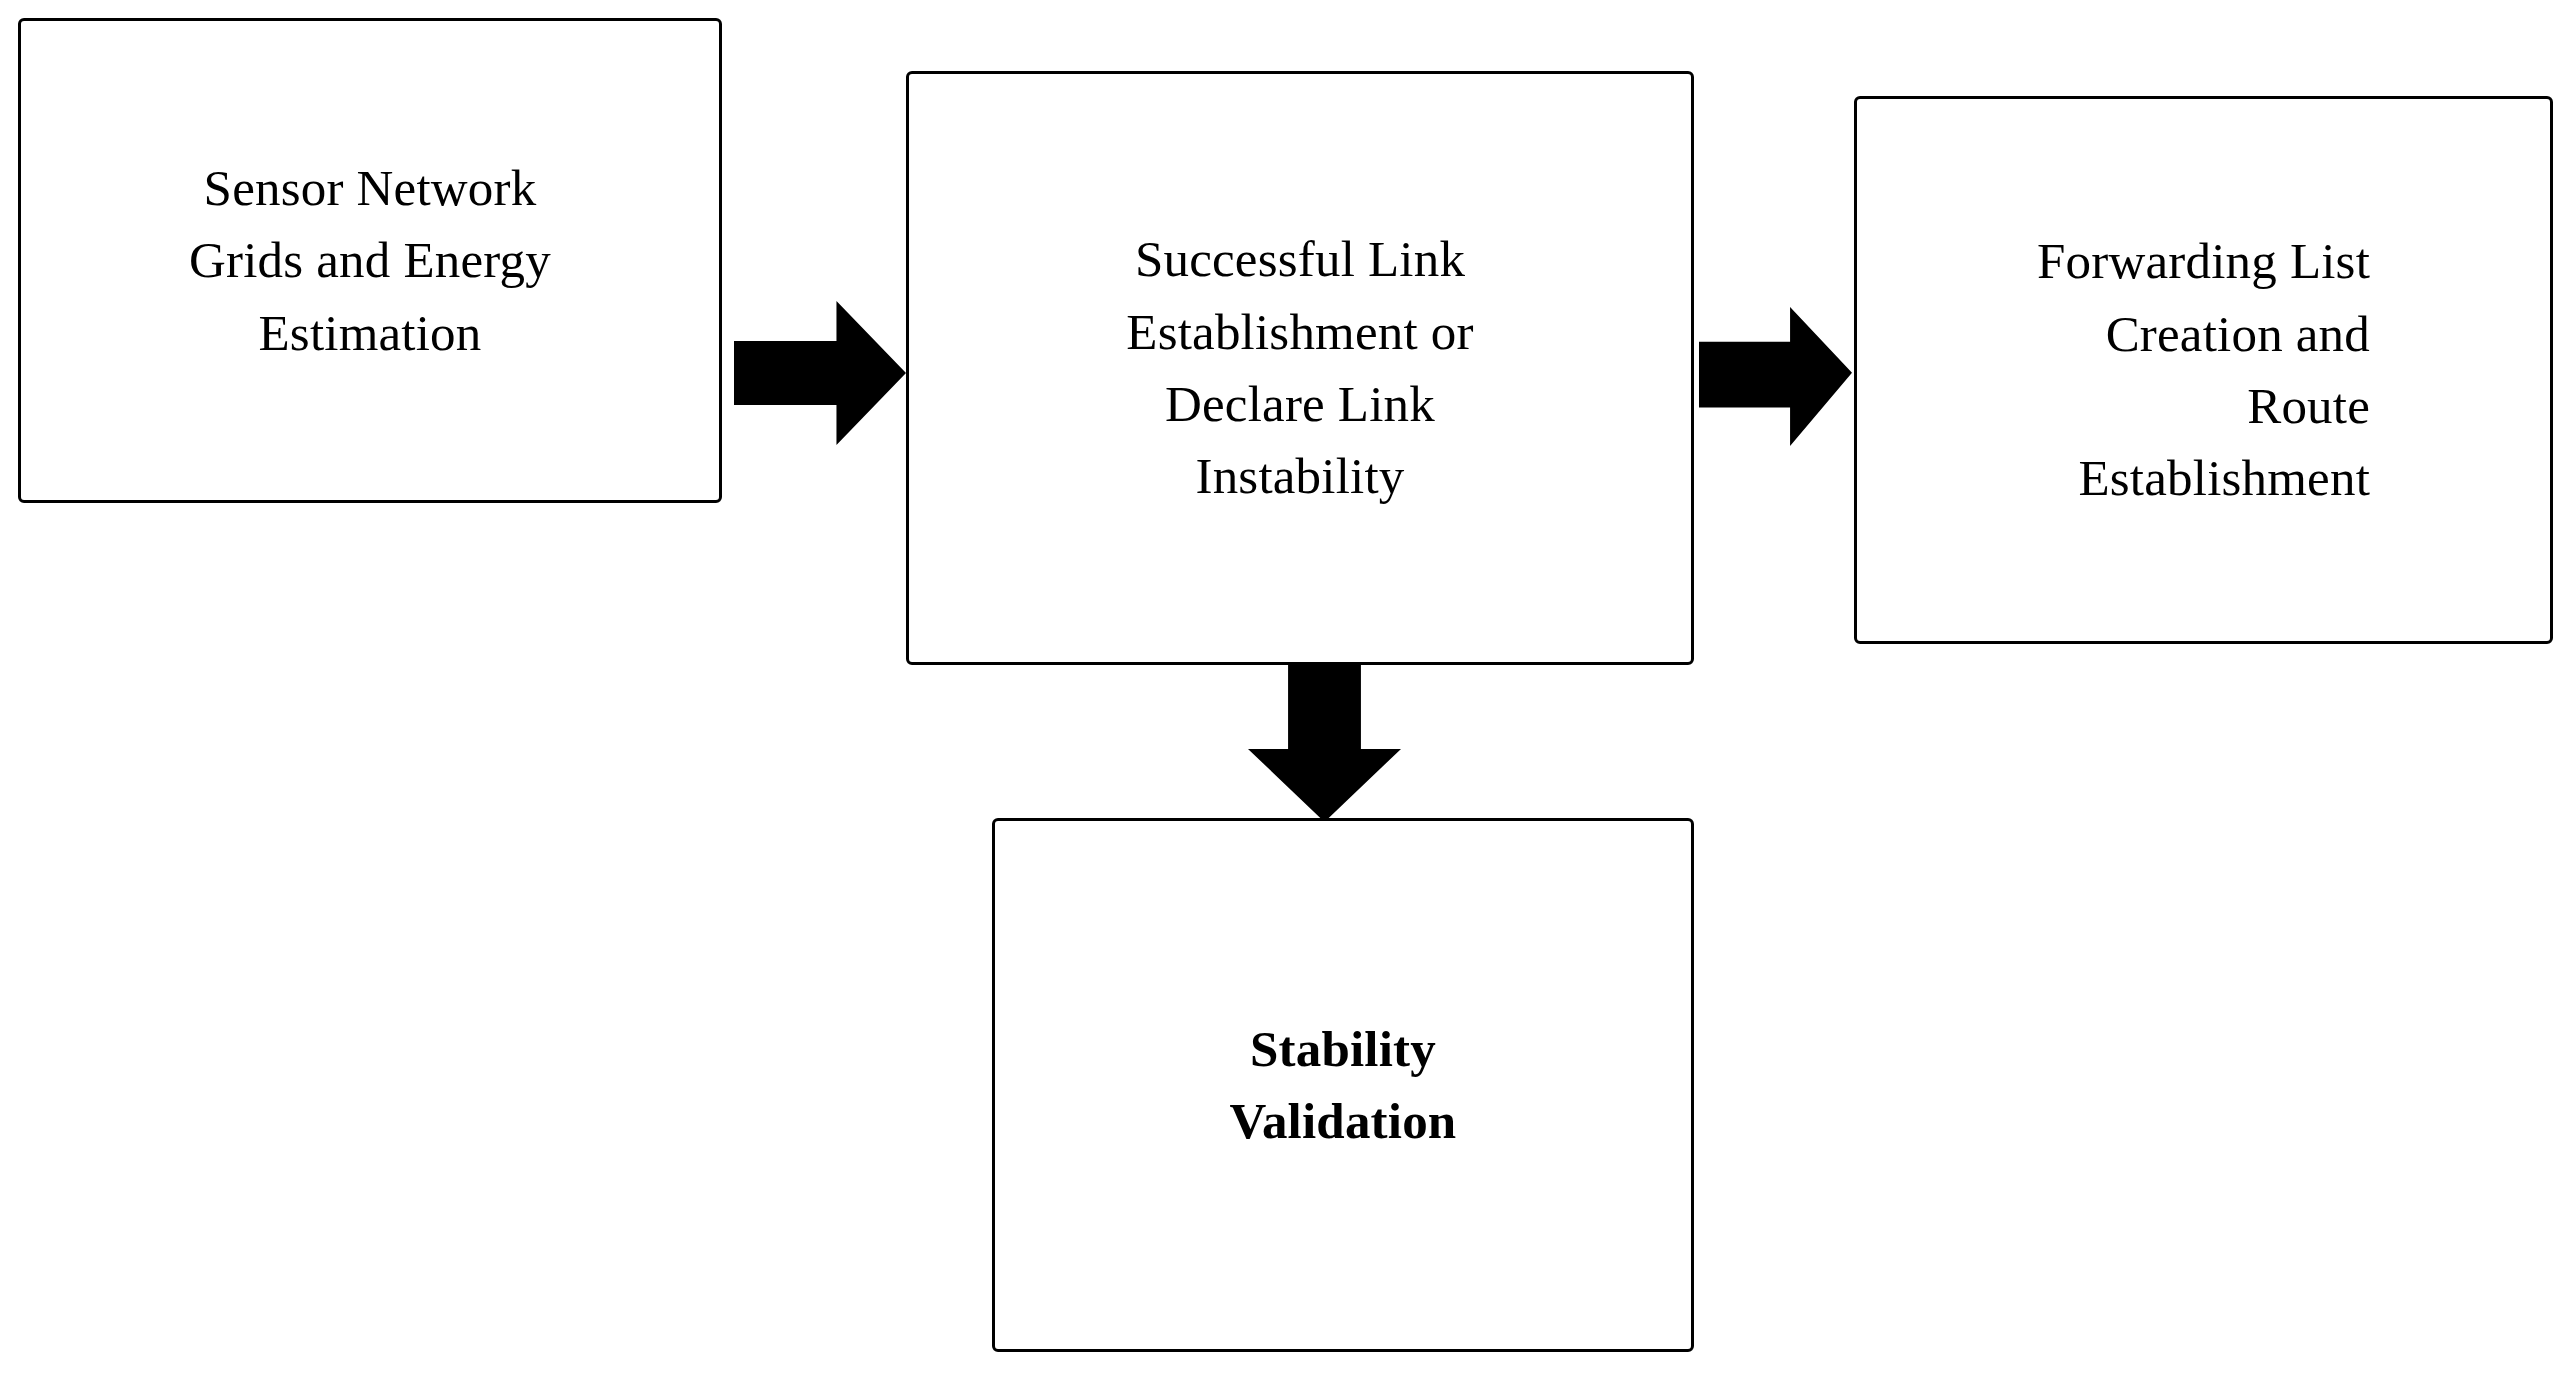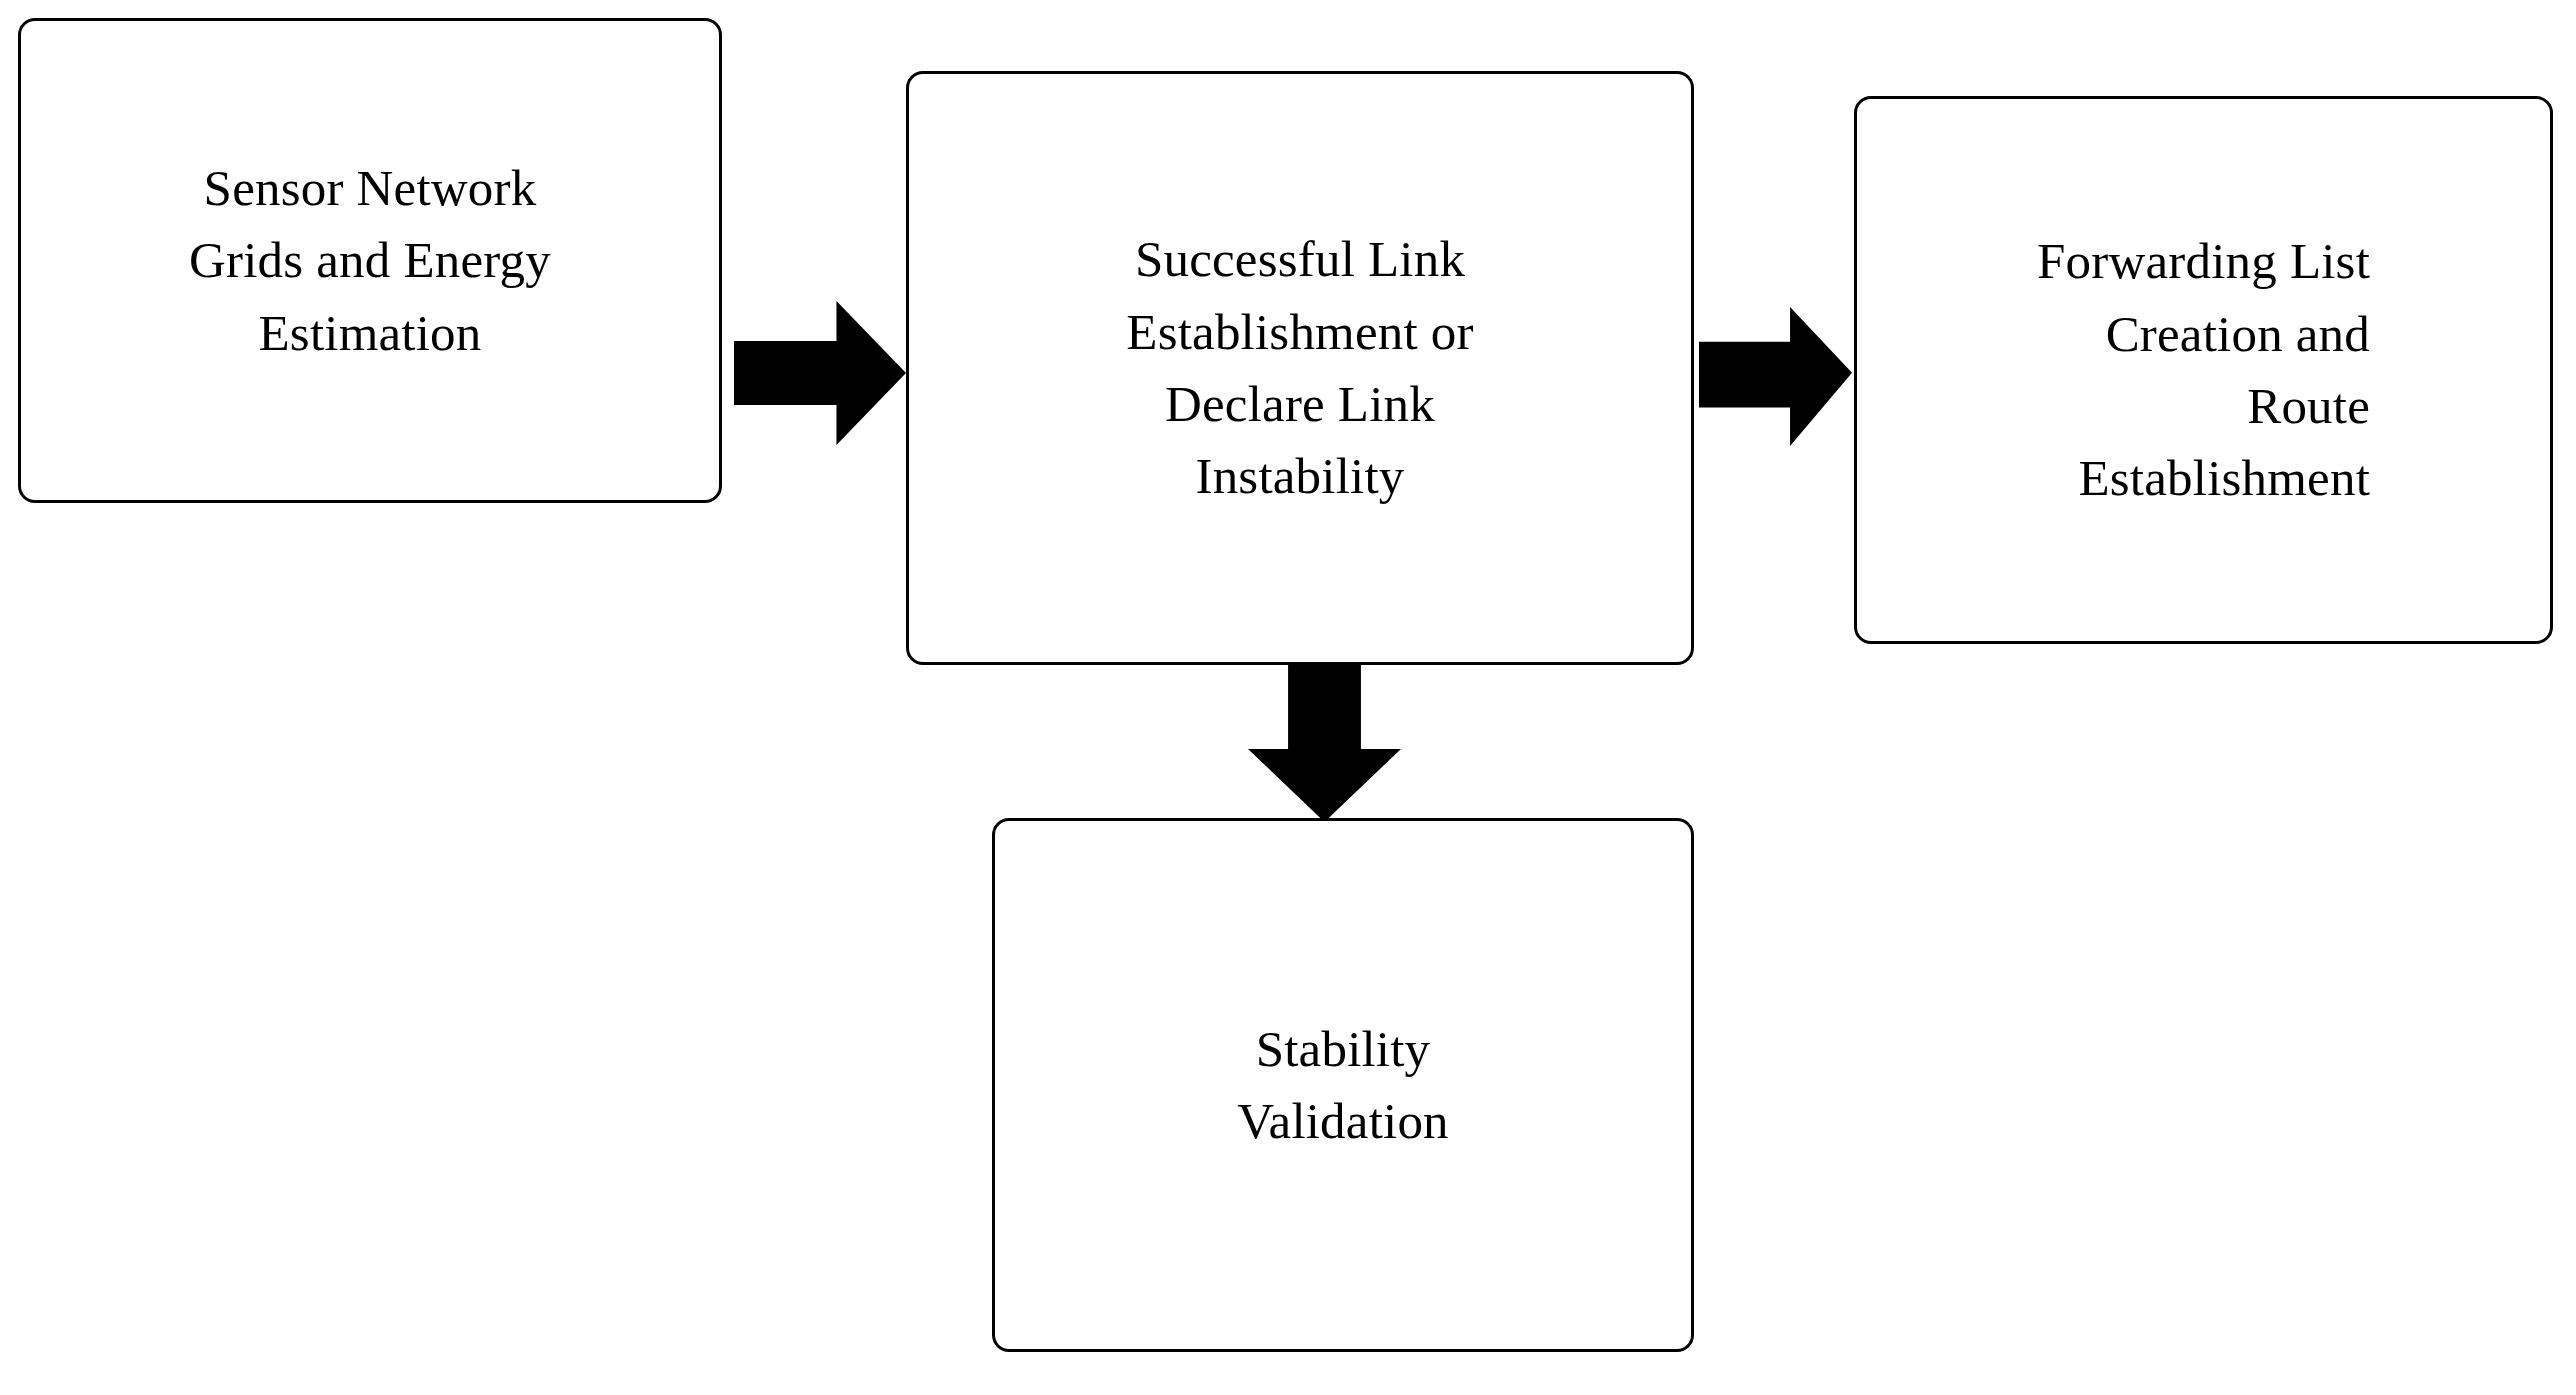--- a/index.html
+++ b/index.html
@@ -16,21 +16,21 @@
     width: 2576px;
     height: 1396px;
     background: #ffffff;
     overflow: hidden;
   }
   .node {
     position: absolute;
     box-sizing: border-box;
     background: #ffffff;
     border: 3.7px solid #000000;
-    border-radius: 17px;
+    border-radius: 6px;
     display: flex;
     align-items: center;
     justify-content: center;
     text-align: center;
   }
   .node-label {
     font-family: "Liberation Serif", "DejaVu Serif", serif;
     font-size: 51px;
     line-height: 1.42;
     color: #000000;
@@ -41,21 +41,21 @@
   
   #node-sensor       { left: 18px;   top: 18px;   width: 704px; height: 485px; }
   #node-sensor .node-label { max-width: 557px; }
 
   #node-link         { left: 906px;  top: 71px;   width: 788px; height: 594px; }
   #node-link .node-label   { max-width: 585px; }
 
   #node-forwarding   { left: 1854px; top: 96px;  width: 699px; height: 548px; }
   #node-forwarding .node-label { max-width: 585px; text-align: right; }
 
-  #node-stability    { left: 992px; top: 818px;  width: 702px; height: 534px; }
+  #node-stability    { left: 992px; top: 818px;  width: 702px; height: 534px; font-weight: bold; }
   #node-stability .node-label  { max-width: 548px; }
 
   
   .arrow {
     position: absolute;
     display: block;
   }
   .arrow svg { display: block; width: 100%; height: 100%; }
 
   #arrow-sensor-to-link     { left: 734px;  top: 301px; width: 172px; height: 144px; }

